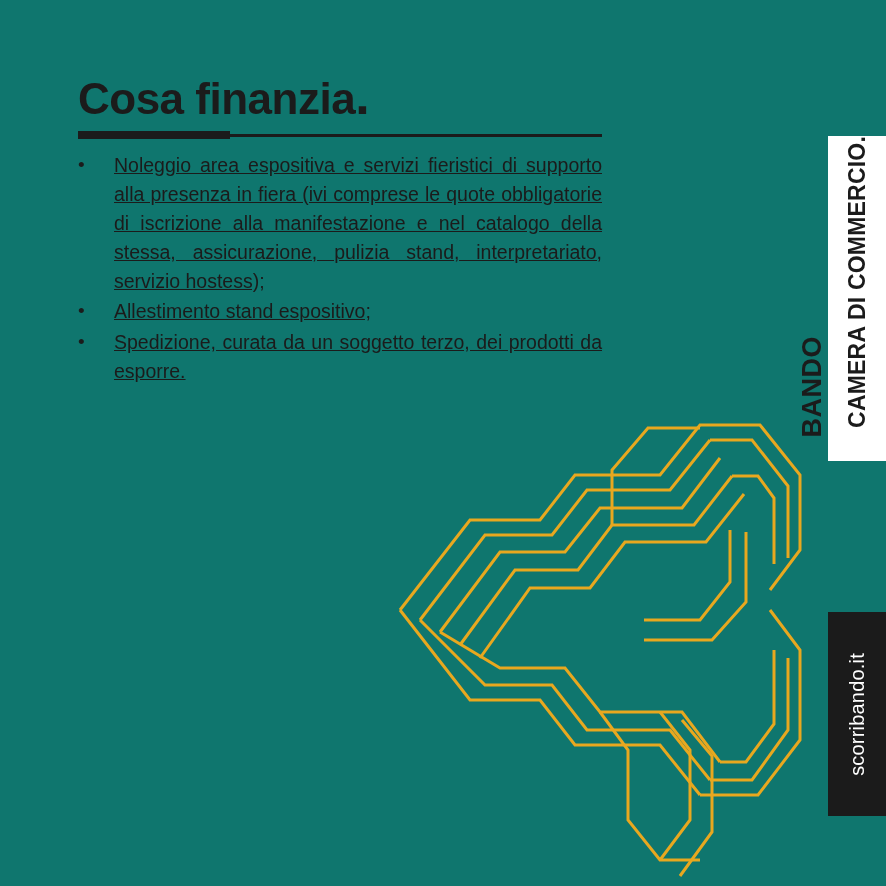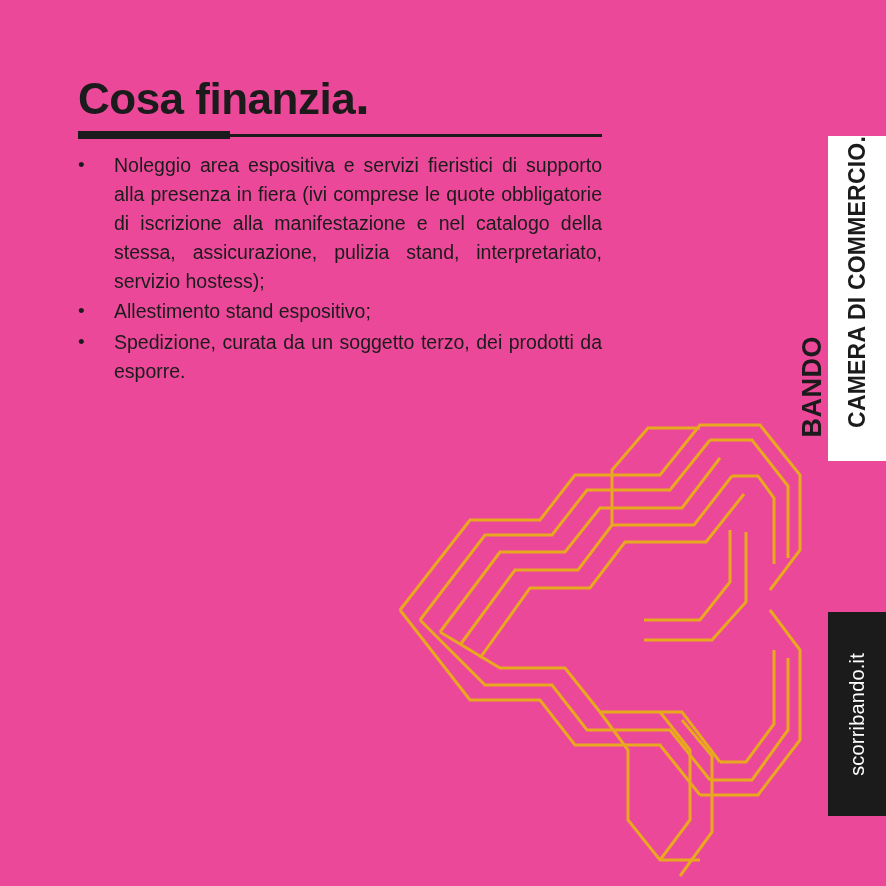--- a/index.html
+++ b/index.html
@@ -7,21 +7,21 @@
     padding: 0;
     background: #ffffff;
   }
   body {
     font-family: "Liberation Sans", sans-serif;
   }
   .canvas {
     position: relative;
     width: 886px;
     height: 886px;
-    background: #ec4899;
+    background: #0f766e;
     overflow: hidden;
   }
 
   
   .pattern {
     position: absolute;
     left: 360px;
     top: 320px;
     width: 540px;
     height: 560px;
@@ -83,20 +83,21 @@
   }
   ul.bullets li .bullet-mark {
     position: absolute;
     left: 0;
     top: 0;
     font-size: 19px;
     line-height: 1.48;
   }
   ul.bullets li .bullet-text {
     display: block;
+    text-decoration: underline;
   }
   ul.bullets li.last .bullet-text {
     text-align: justify;
   }
 
   
   .right-white {
     position: absolute;
     right: 0;
     top: 136px;

